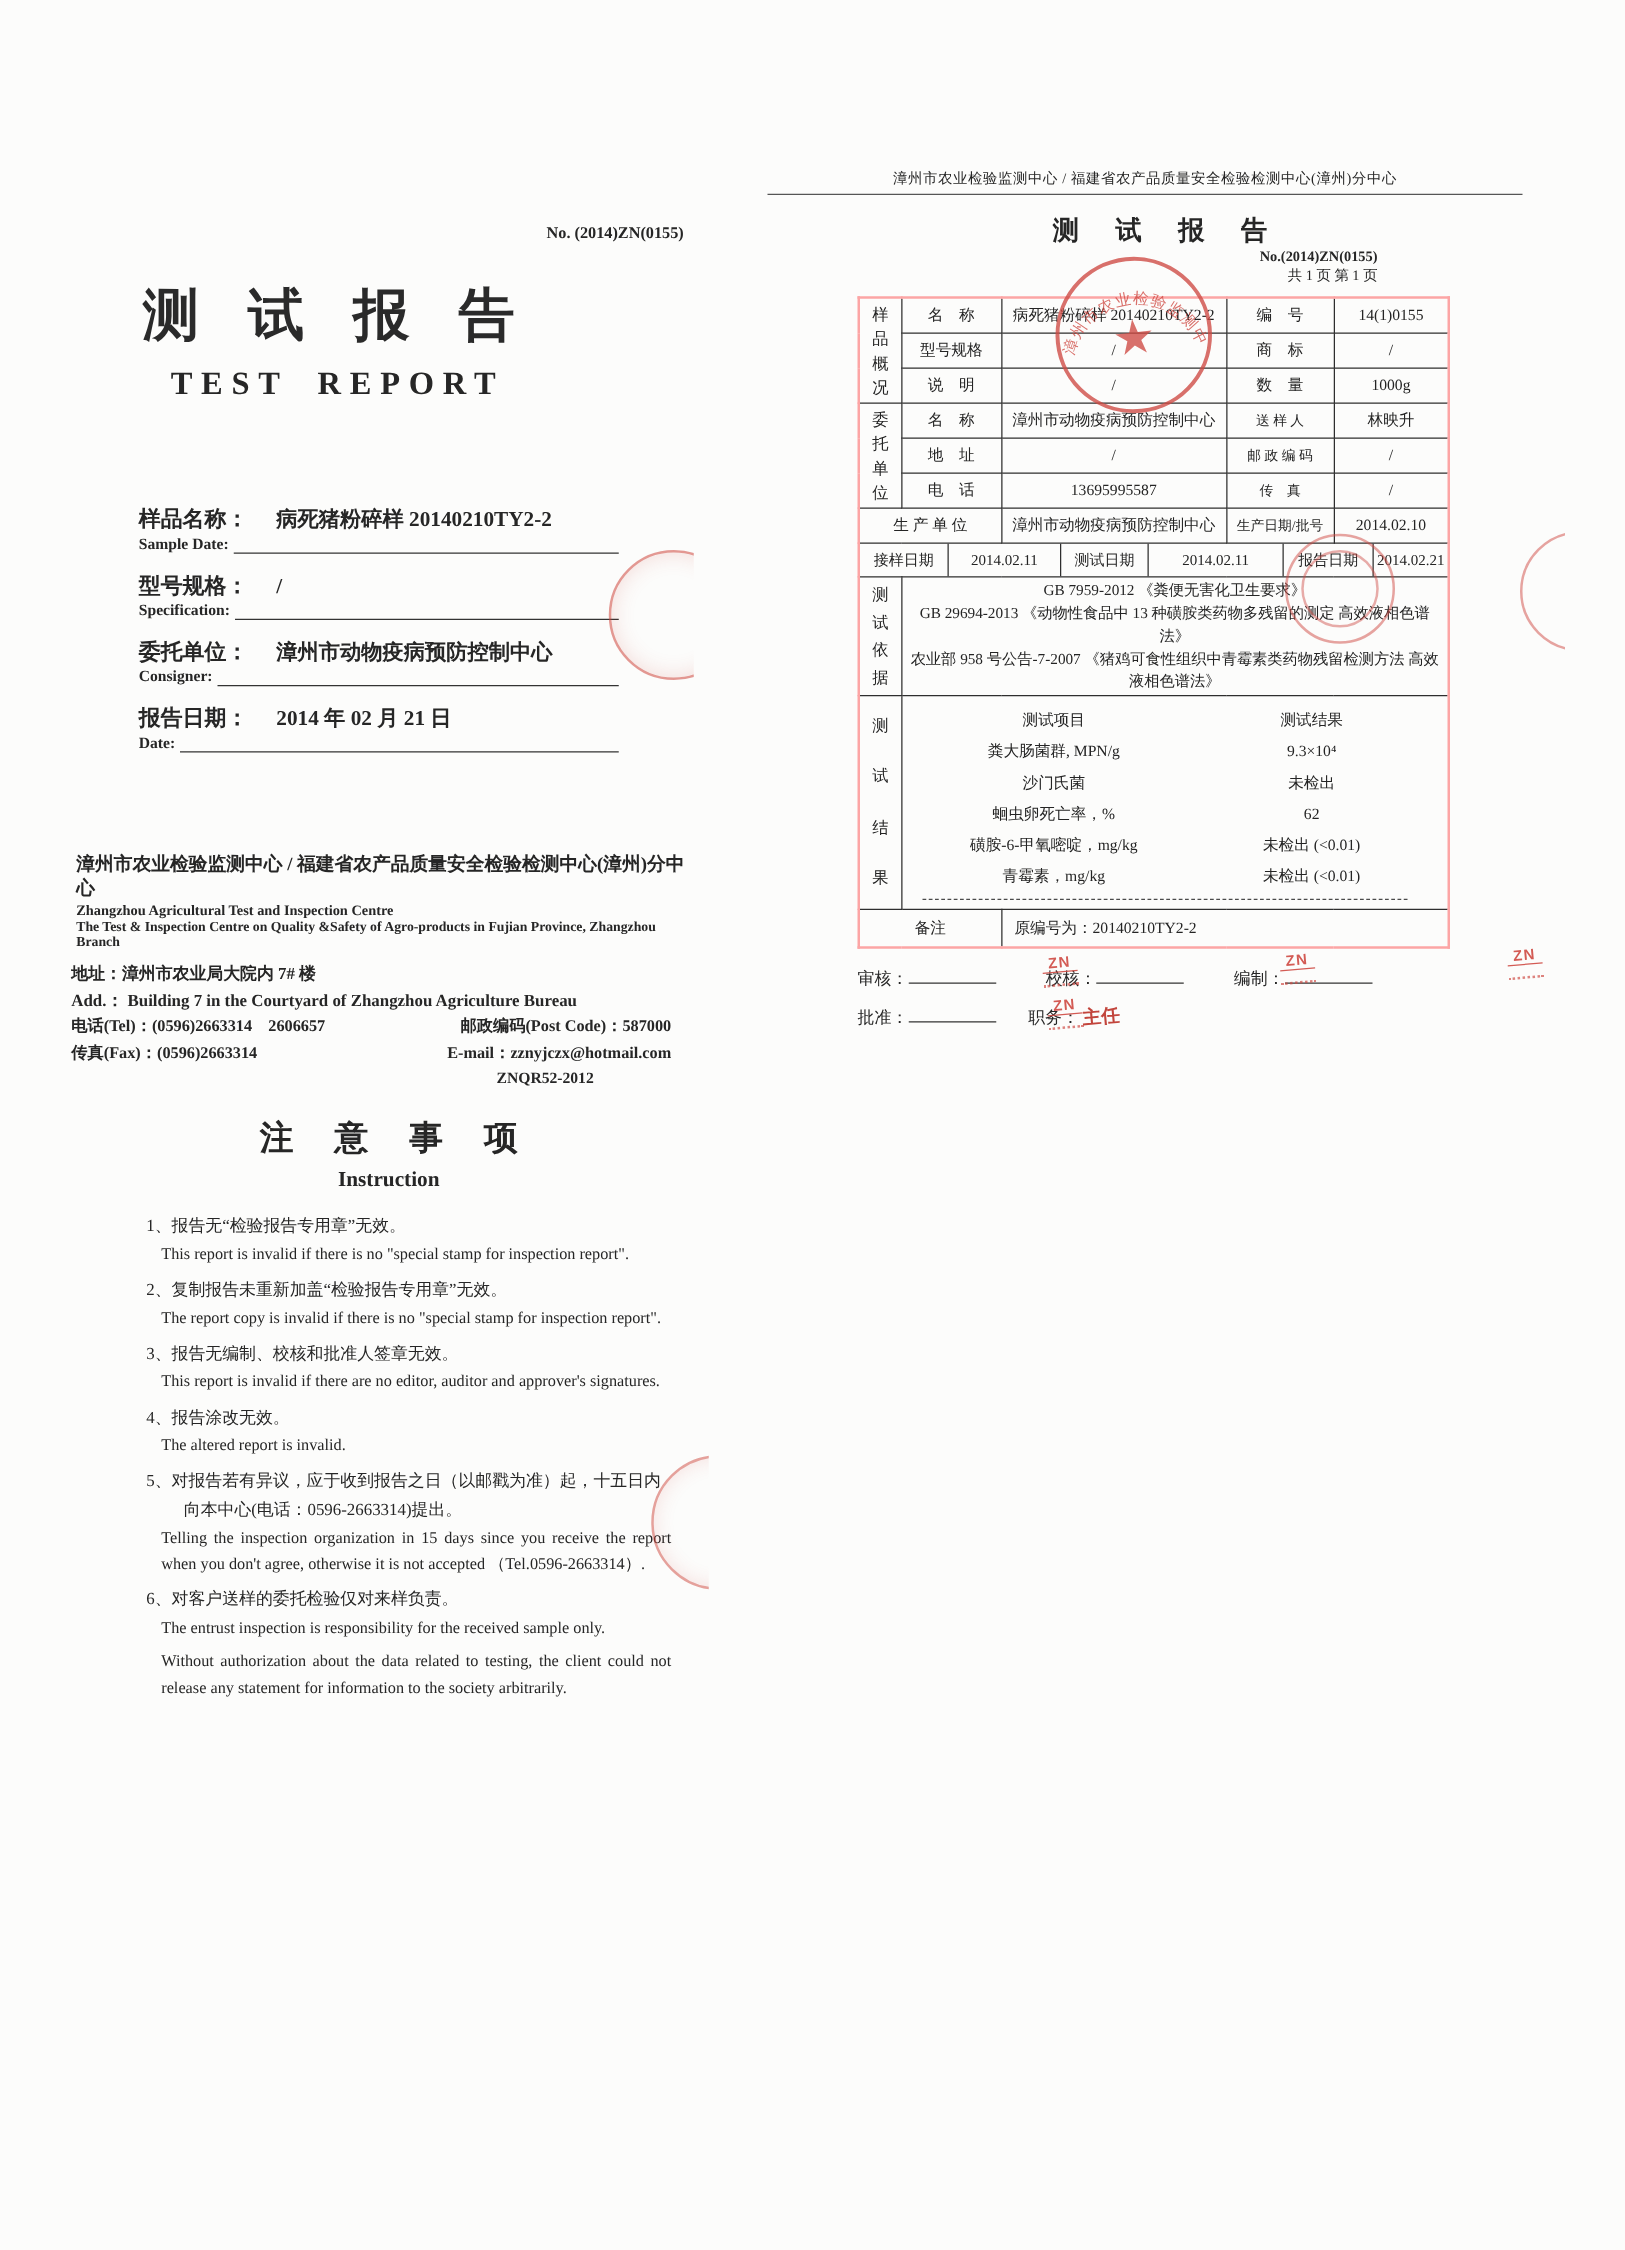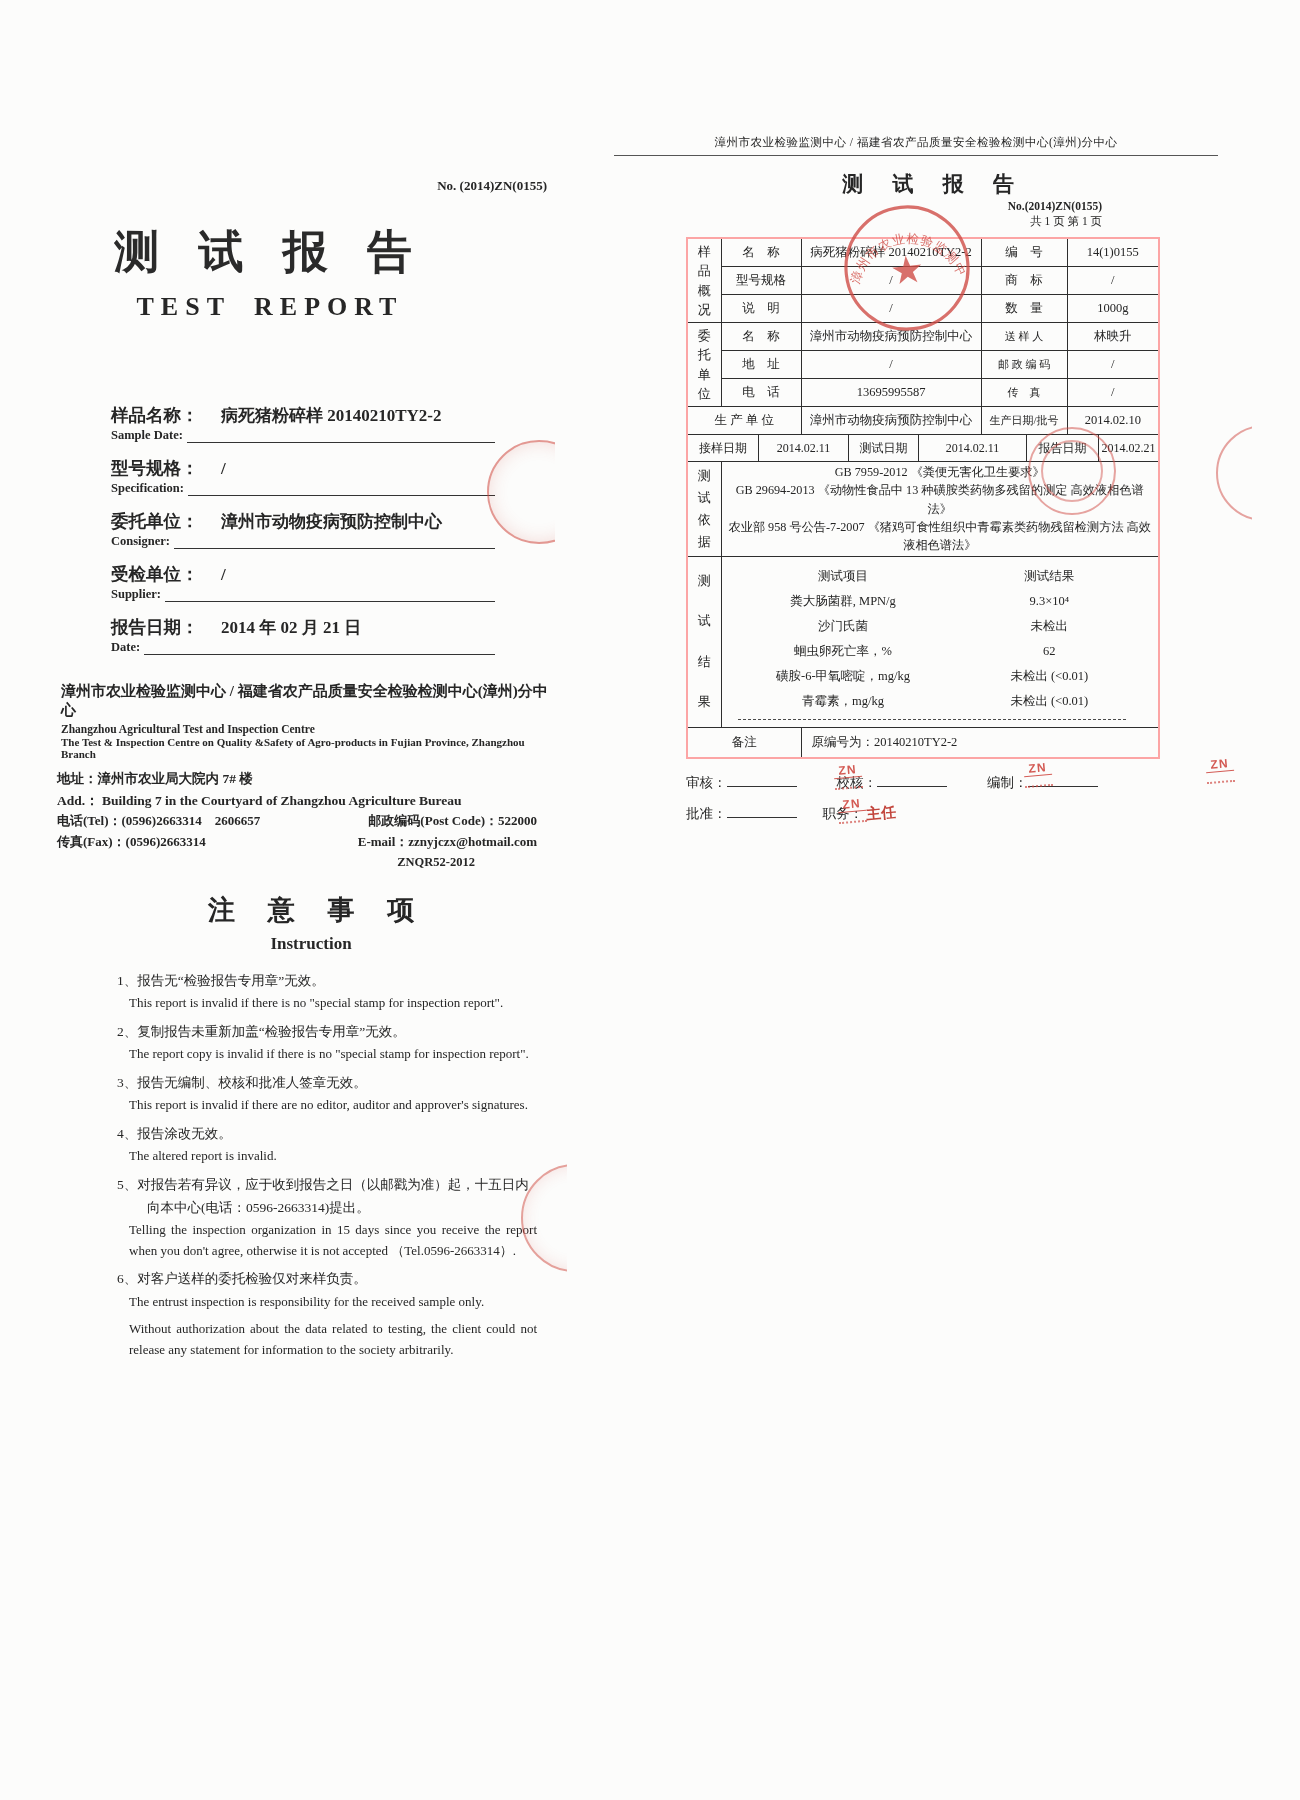--- a/index.html
+++ b/index.html
@@ -134,30 +134,20 @@
           <span class="f-cn">委托单位：</span>
           <span class="f-val">漳州市动物疫病预防控制中心</span>
         </div>
         <div class="f-en-row">
           <span class="f-en">Consigner:</span>
           <span class="f-line"></span>
         </div>
       </div>
       <div class="field">
         <div class="f-row">
-          <span class="f-cn">受检单位：</span>
-          <span class="f-val">/</span>
-        </div>
-        <div class="f-en-row">
-          <span class="f-en">Supplier:</span>
-          <span class="f-line"></span>
-        </div>
-      </div>
-      <div class="field">
-        <div class="f-row">
           <span class="f-cn">报告日期：</span>
           <span class="f-val">2014 年 02 月 21 日</span>
         </div>
         <div class="f-en-row">
           <span class="f-en">Date:</span>
           <span class="f-line"></span>
         </div>
       </div>
     </div>
 
@@ -165,21 +155,21 @@
       <div class="org-cn">漳州市农业检验监测中心 / 福建省农产品质量安全检验检测中心(漳州)分中心</div>
       <div class="org-en1">Zhangzhou Agricultural Test and Inspection Centre</div>
       <div class="org-en2">The Test &amp; Inspection Centre on Quality &amp;Safety of Agro-products in Fujian Province, Zhangzhou Branch</div>
     </div>
 
     <div class="p1-contact">
       <div class="c-cn">地址：漳州市农业局大院内 7# 楼</div>
       <div class="c-cn">Add.： Building 7 in the Courtyard of Zhangzhou Agriculture Bureau</div>
       <div class="c-row">
         <span>电话(Tel)：(0596)2663314　2606657</span>
-        <span>邮政编码(Post Code)：522000</span>
+        <span>邮政编码(Post Code)：587000</span>
       </div>
       <div class="c-row">
         <span>传真(Fax)：(0596)2663314</span>
         <span>E-mail：zznyjczx@hotmail.com</span>
       </div>
       <div class="p1-doccode">ZNQR52-2012</div>
     </div>
 
     <div class="ring p1-stamp"></div>
   </section>

